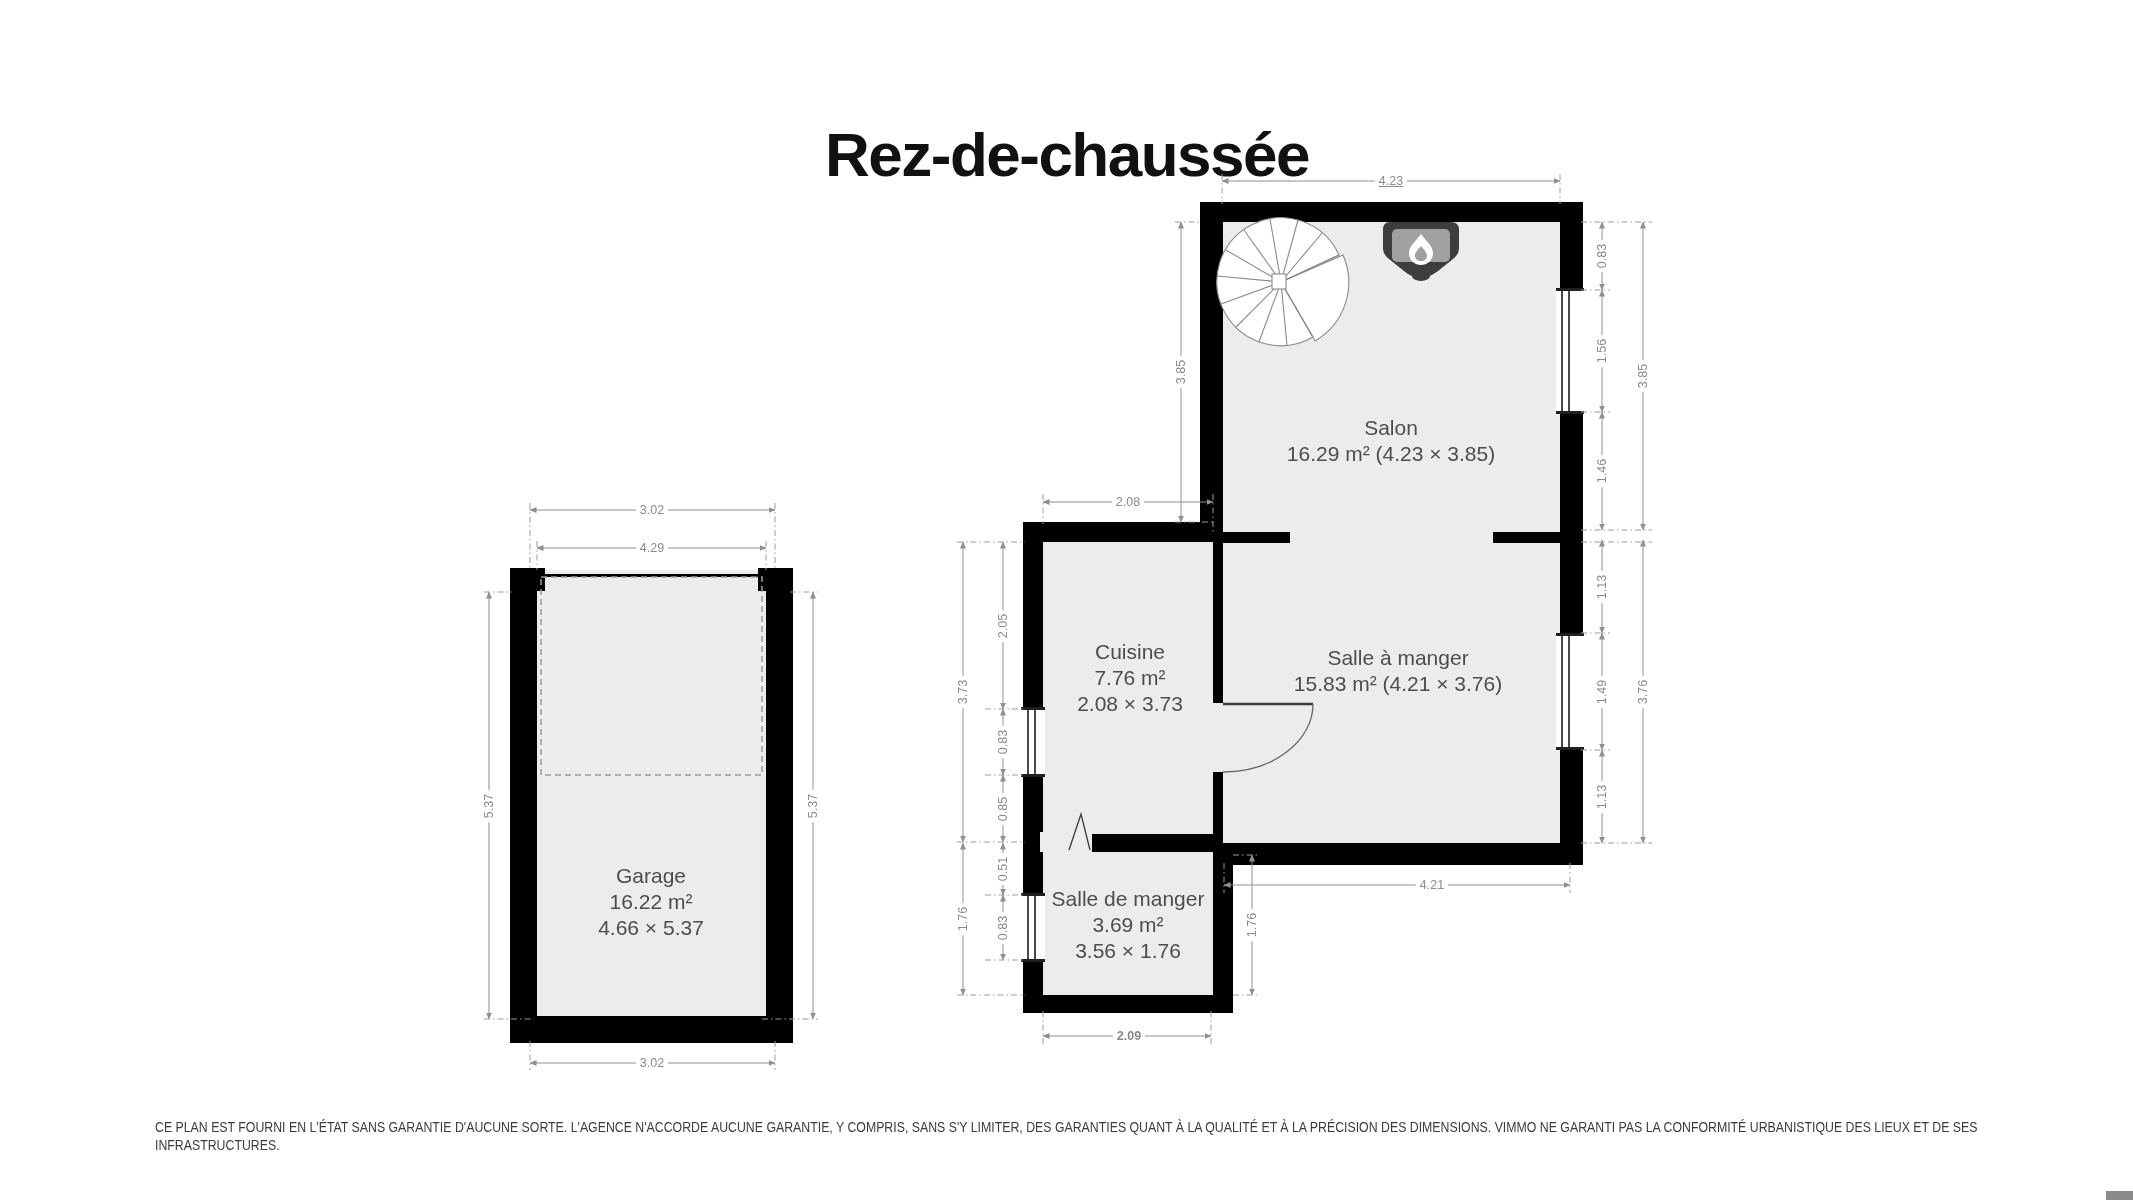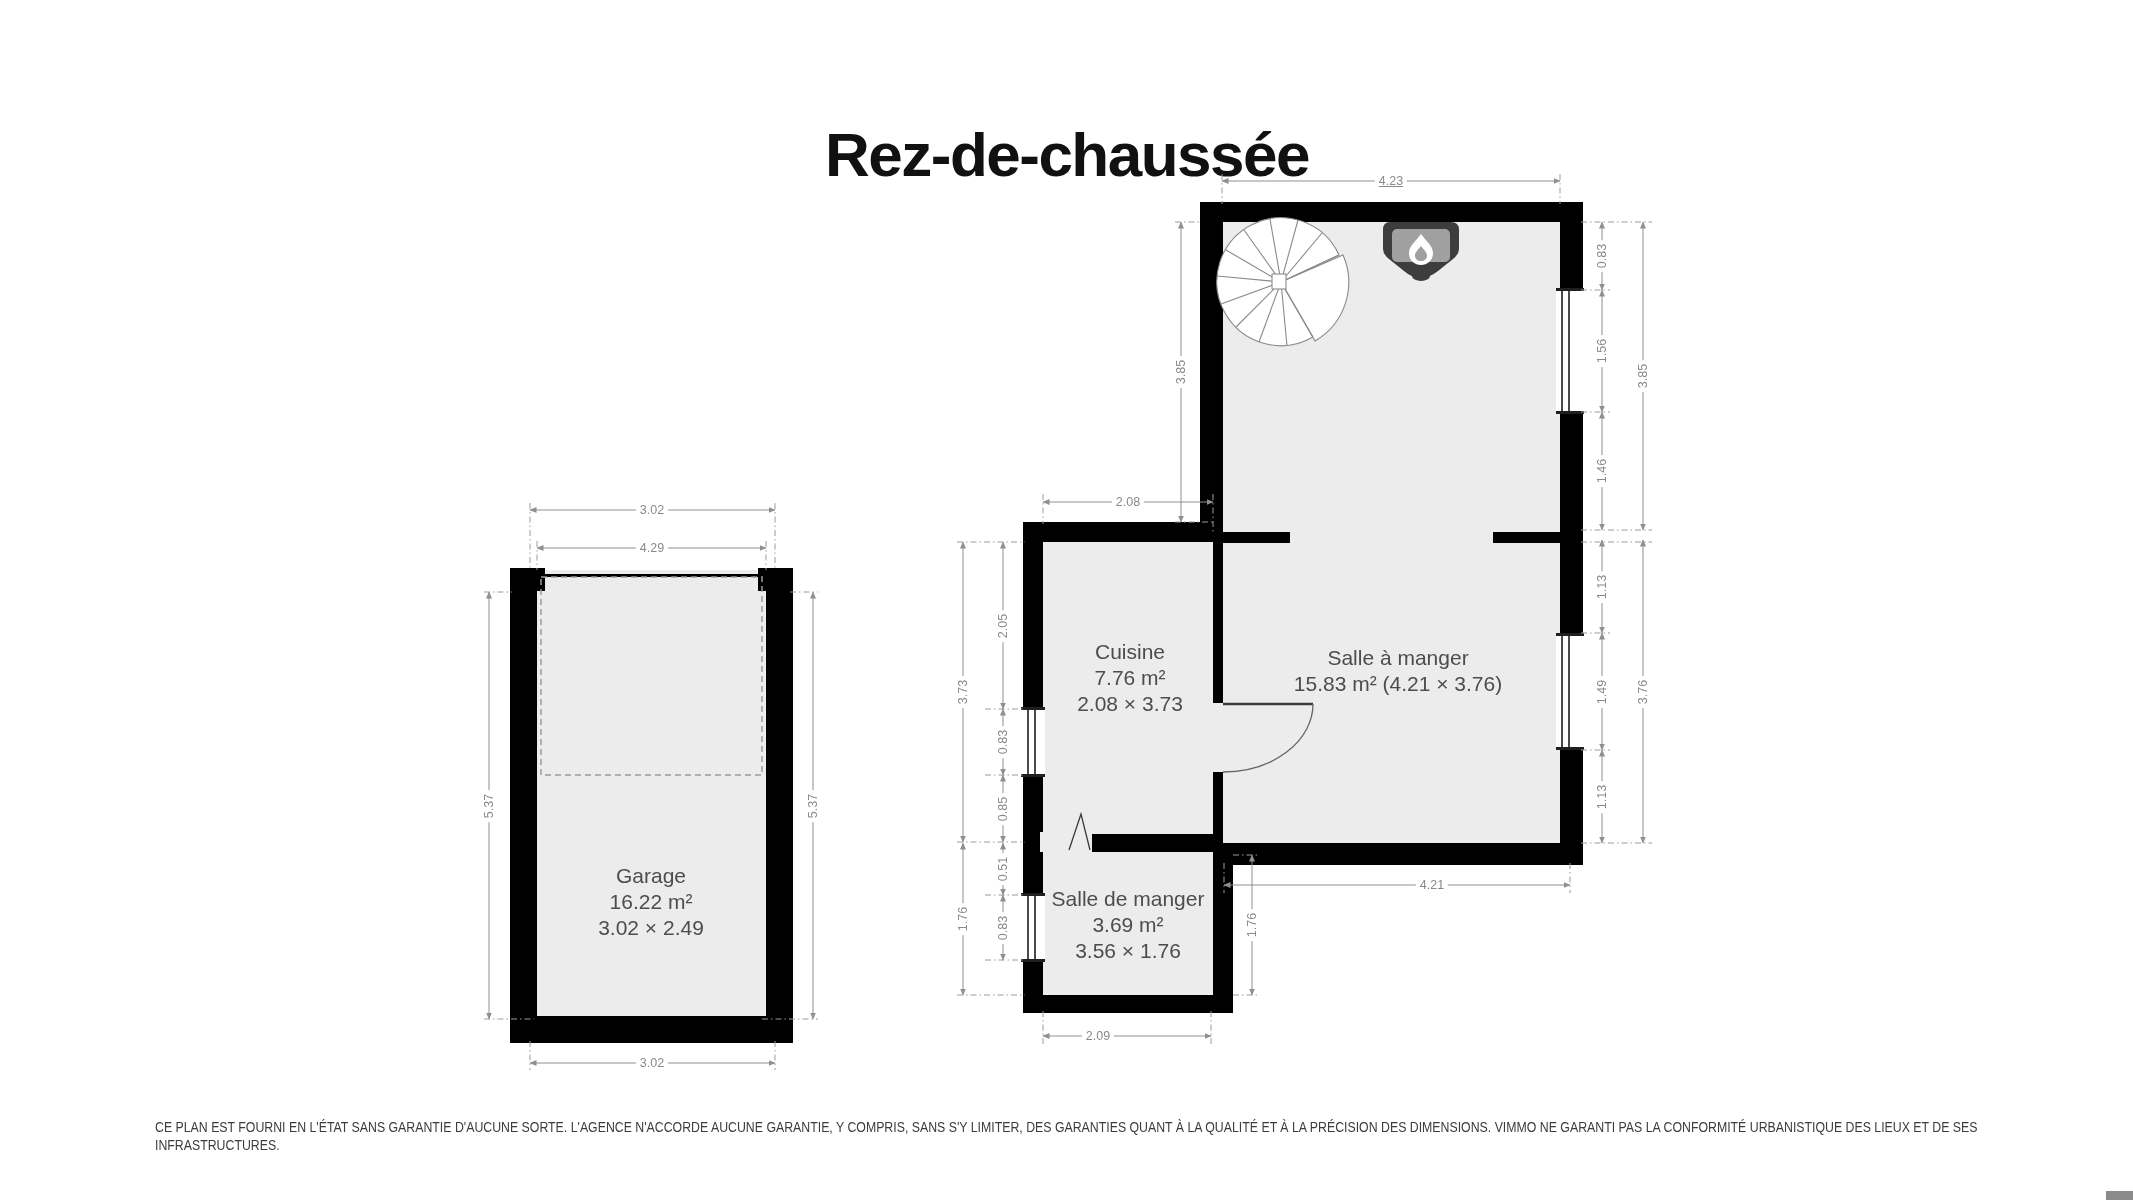--- a/index.html
+++ b/index.html
@@ -217,38 +217,42 @@
   <span class="dim-label" style="left:1128px;top:502px;">2.08</span>
 
   <span class="dim-label v" style="left:1003px;top:626px;">2.05</span>
   <span class="dim-label v" style="left:1003px;top:742px;">0.83</span>
   <span class="dim-label v" style="left:1003px;top:809px;">0.85</span>
   <span class="dim-label v" style="left:963px;top:692px;">3.73</span>
 
   <span class="dim-label v" style="left:1003px;top:869px;">0.51</span>
   <span class="dim-label v" style="left:1003px;top:928px;">0.83</span>
   <span class="dim-label v" style="left:963px;top:919px;">1.76</span>
-  <span class="dim-label" style="left:1098px;top:1036px;">2.09</span>
+  <span class="dim-label" style="left:1129px;top:1036px;font-weight:bold;">2.09</span>
   <span class="dim-label v" style="left:1252px;top:925px;">1.76</span>
 
   <span class="dim-label" style="left:1400px;top:885px;margin-left:32px;">4.21</span>
 
   <span class="dim-label v" style="left:1602px;top:256px;">0.83</span>
   <span class="dim-label v" style="left:1602px;top:351px;">1.56</span>
   <span class="dim-label v" style="left:1602px;top:471px;">1.46</span>
   <span class="dim-label v" style="left:1643px;top:376px;">3.85</span>
   <span class="dim-label v" style="left:1602px;top:587px;">1.13</span>
   <span class="dim-label v" style="left:1602px;top:692px;">1.49</span>
   <span class="dim-label v" style="left:1602px;top:797px;">1.13</span>
   <span class="dim-label v" style="left:1643px;top:692px;">3.76</span>
 
   <div class="room-label" style="left:651px;top:902px;">
     <div>Garage</div>
     <div>16.22 m²</div>
-    <div>3.02 × 2.49</div>
+    <div>4.66 × 5.37</div>
+  </div>
+  <div class="room-label" style="left:1391px;top:441px;">
+    <div>Salon</div>
+    <div>16.29 m² (4.23 × 3.85)</div>
   </div>
   <div class="room-label" style="left:1130px;top:678px;">
     <div>Cuisine</div>
     <div>7.76 m²</div>
     <div>2.08 × 3.73</div>
   </div>
   <div class="room-label" style="left:1398px;top:671px;">
     <div>Salle à manger</div>
     <div>15.83 m² (4.21 × 3.76)</div>
   </div>

